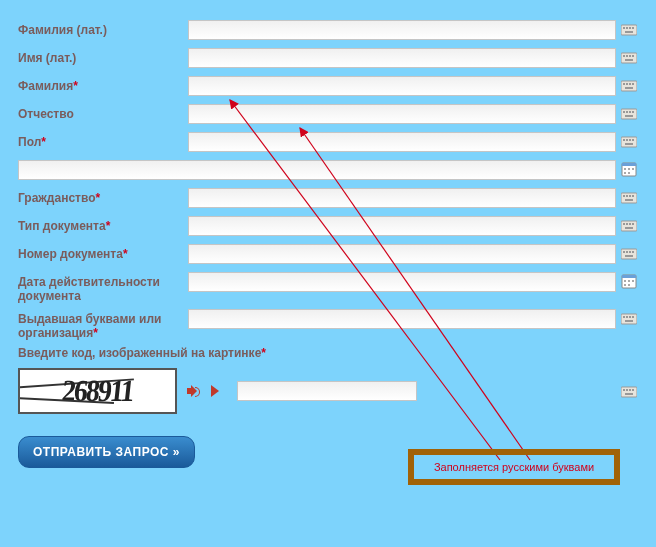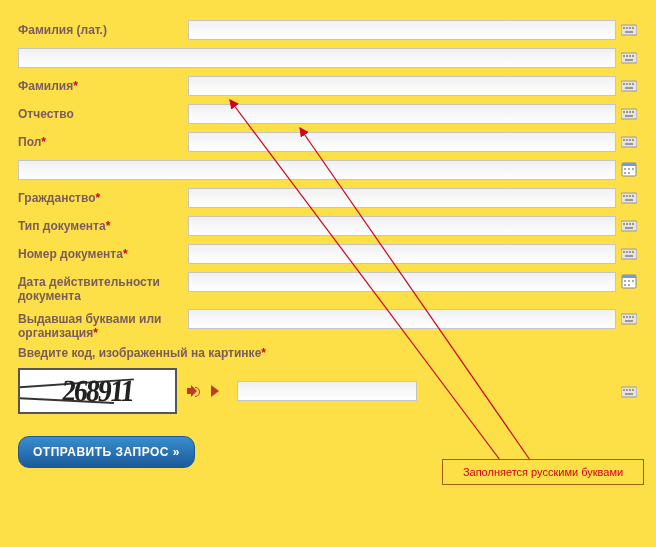--- a/index.html
+++ b/index.html
@@ -5,21 +5,21 @@
   body {
     margin: 0;
     padding: 0;
     font-family: Arial, sans-serif;
     font-size: 12px;
     background: #f5e6e6;
   }
   .container {
     width: 656px;
     height: 547px;
-    background: #fde047;
+    background: #7dd3fc;
     position: relative;
     box-sizing: border-box;
     padding: 20px 18px;
   }
   .form-row {
     display: flex;
     align-items: flex-start;
     margin-bottom: 6px;
     min-height: 22px;
   }
@@ -148,25 +148,25 @@
   .captcha-input {
     width: 180px;
     height: 20px;
     background: linear-gradient(#f0f0f0, #ffffff);
     border: 1px solid #c5c5c5;
     box-sizing: border-box;
     padding: 0 4px;
   }
   .annotation-box {
     position: absolute;
-    right: 12px;
+    right: 36px;
     bottom: 62px;
     width: 200px;
     height: 24px;
-    border: 1px solid #a16207;
+    border: 6px solid #a16207;
     display: flex;
     align-items: center;
     justify-content: center;
     color: #d0021b;
     font-size: 11px;
     background: transparent;
     z-index: 10;
   }
   .arrows-svg {
     position: absolute;
@@ -214,20 +214,23 @@
           <rect x="5" y="4" width="2" height="2" fill="#999"></rect>
           <rect x="8" y="4" width="2" height="2" fill="#999"></rect>
           <rect x="11" y="4" width="2" height="2" fill="#999"></rect>
           <rect x="4" y="8" width="8" height="2" fill="#999"></rect>
         </svg>
     </div>
   </div>
 
   
   <div class="form-row">
+    <div class="form-label">
+      <span>Имя (лат.)</span>
+    </div>
     <input class="form-input" style="">
     <div class="form-icon kb-icon">
       <svg viewBox="0 0 16 12">
           <rect x="0" y="2" width="16" height="10" rx="1" fill="#e8e4dc" stroke="#999"></rect>
           <rect x="2" y="4" width="2" height="2" fill="#999"></rect>
           <rect x="5" y="4" width="2" height="2" fill="#999"></rect>
           <rect x="8" y="4" width="2" height="2" fill="#999"></rect>
           <rect x="11" y="4" width="2" height="2" fill="#999"></rect>
           <rect x="4" y="8" width="8" height="2" fill="#999"></rect>
         </svg>

